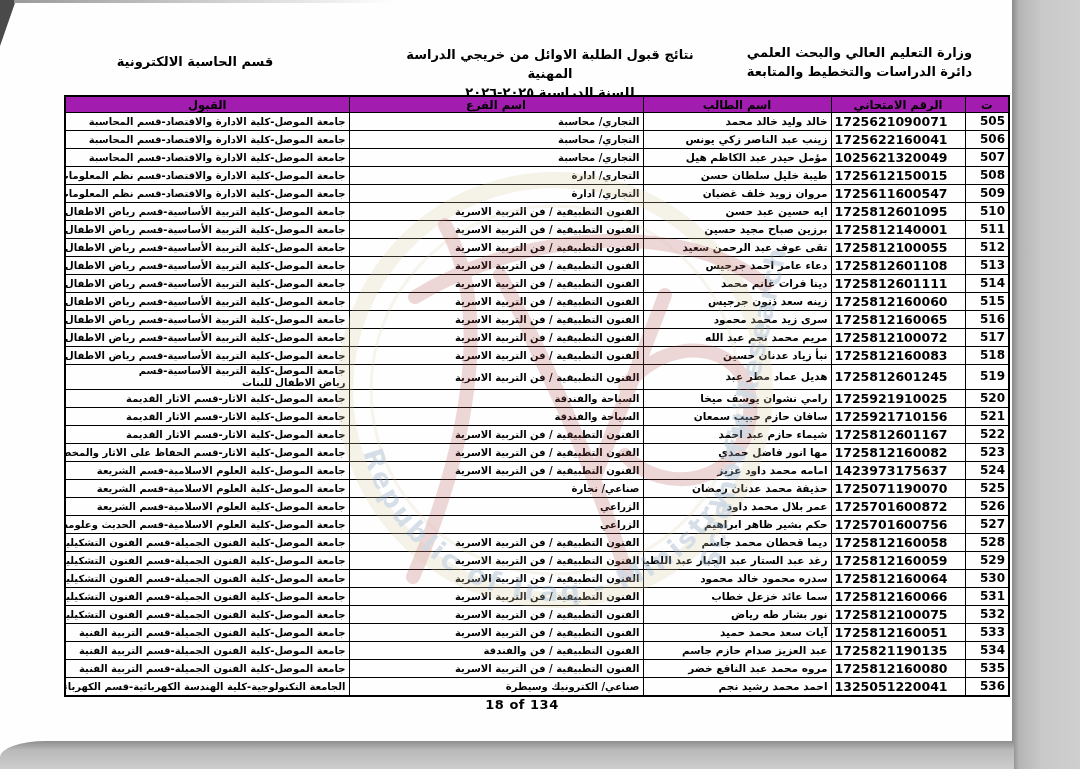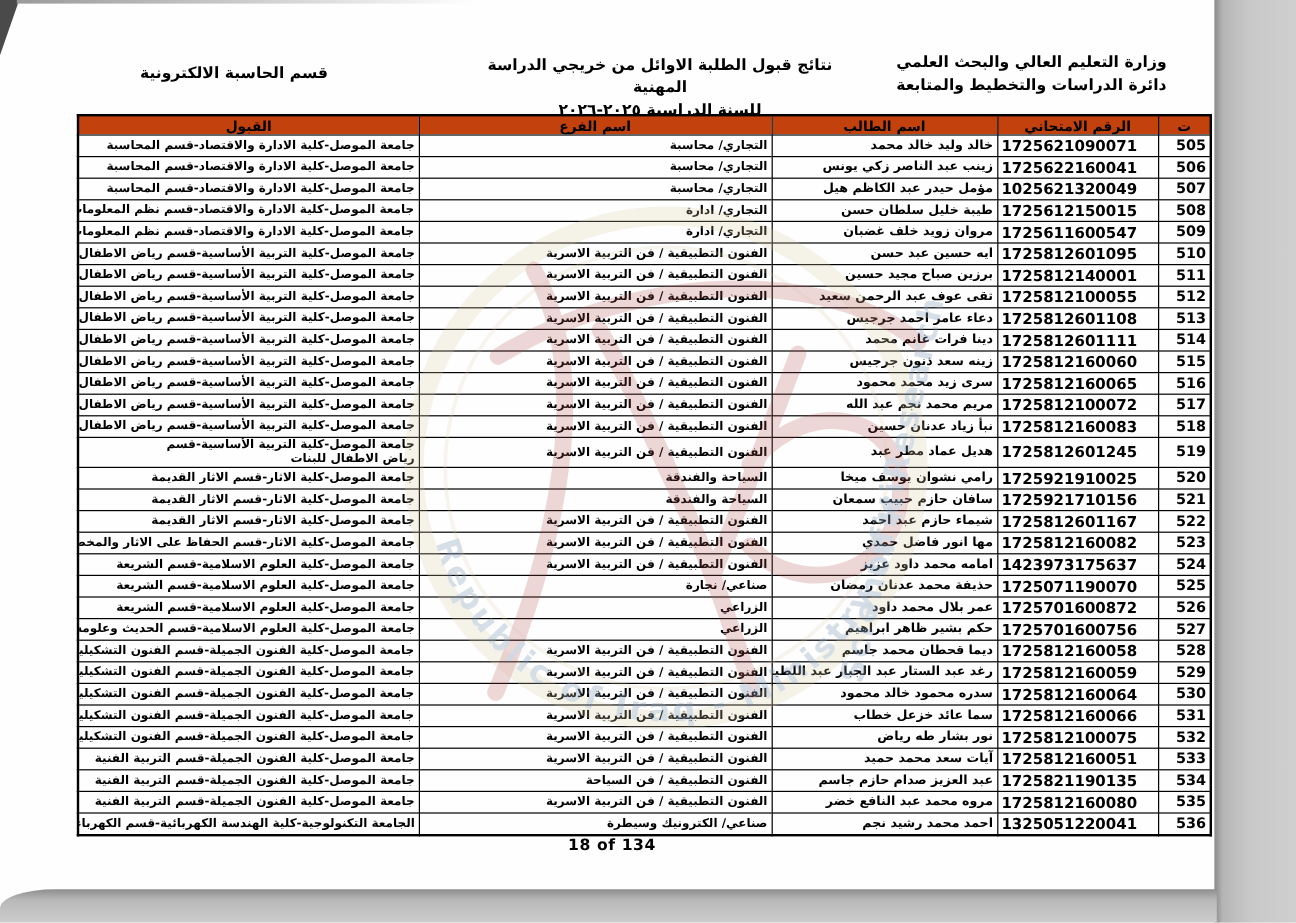--- a/index.html
+++ b/index.html
@@ -32,21 +32,21 @@
   .hdr-ministry{top:43px;right:78px;width:285px;}
   .hdr-title{top:45px;left:382px;width:336px;}
   .hdr-dept{top:52px;left:80px;width:230px;}
   
   table.results{
     position:absolute;top:95px;left:64px;width:944px;
     border-collapse:collapse;direction:rtl;table-layout:fixed;
     border:2px solid #000;
   }
   table.results th{
-    background:#c2410c;border:1px solid #000;height:15px;
+    background:#a21caf;border:1px solid #000;height:15px;
     font-size:11.5px;font-weight:700;text-align:center;padding:0 2px;
     overflow:hidden;white-space:nowrap;
   }
   table.results td{
     border:1px solid #000;height:17px;font-weight:700;
     padding:0 3px;overflow:hidden;white-space:nowrap;line-height:1.1;
   }
   td.col-no{text-align:right;font-size:12px;}
   td.col-exam{text-align:left;font-size:12.5px;direction:ltr;}
   td.col-name{text-align:right;font-size:10.5px;}
@@ -54,21 +54,21 @@
   td.col-admission{text-align:right;font-size:10px;padding:0 10px 0 2px;}
   
   tbody tr:nth-child(15) td.col-admission{white-space:normal;padding-left:64px;line-height:1.2;}
   
   .watermark{
     position:absolute;left:295px;top:155px;width:520px;height:470px;
     opacity:.4;pointer-events:none;
   }
   
   .footer{
-    position:absolute;top:697px;left:4px;width:1012px;text-align:center;
+    position:absolute;top:697px;left:16px;width:1012px;text-align:center;
     font-size:13px;font-weight:700;letter-spacing:.5px;direction:ltr;
   }
 </style>
 </head>
 <body>
 
 <div class="edge-right"></div>
 <div class="edge-bottom"></div>
 <div class="corner-mark"></div>
 <div class="top-sliver"></div>
@@ -301,21 +301,21 @@
         <td class="col-no">533</td>
         <td class="col-exam">1725812160051</td>
         <td class="col-name">آيات سعد محمد حميد</td>
         <td class="col-branch">الفنون التطبيقية / فن التربية الاسرية</td>
         <td class="col-admission">جامعة الموصل-كلية الفنون الجميلة-قسم التربية الفنية</td>
       </tr>
       <tr>
         <td class="col-no">534</td>
         <td class="col-exam">1725821190135</td>
         <td class="col-name">عبد العزيز صدام حازم جاسم</td>
-        <td class="col-branch">الفنون التطبيقية / فن السياحة</td>
+        <td class="col-branch">الفنون التطبيقية / فن والفندقة</td>
         <td class="col-admission">جامعة الموصل-كلية الفنون الجميلة-قسم التربية الفنية</td>
       </tr>
       <tr>
         <td class="col-no">535</td>
         <td class="col-exam">1725812160080</td>
         <td class="col-name">مروه محمد عبد النافع خضر</td>
         <td class="col-branch">الفنون التطبيقية / فن التربية الاسرية</td>
         <td class="col-admission">جامعة الموصل-كلية الفنون الجميلة-قسم التربية الفنية</td>
       </tr>
       <tr>

